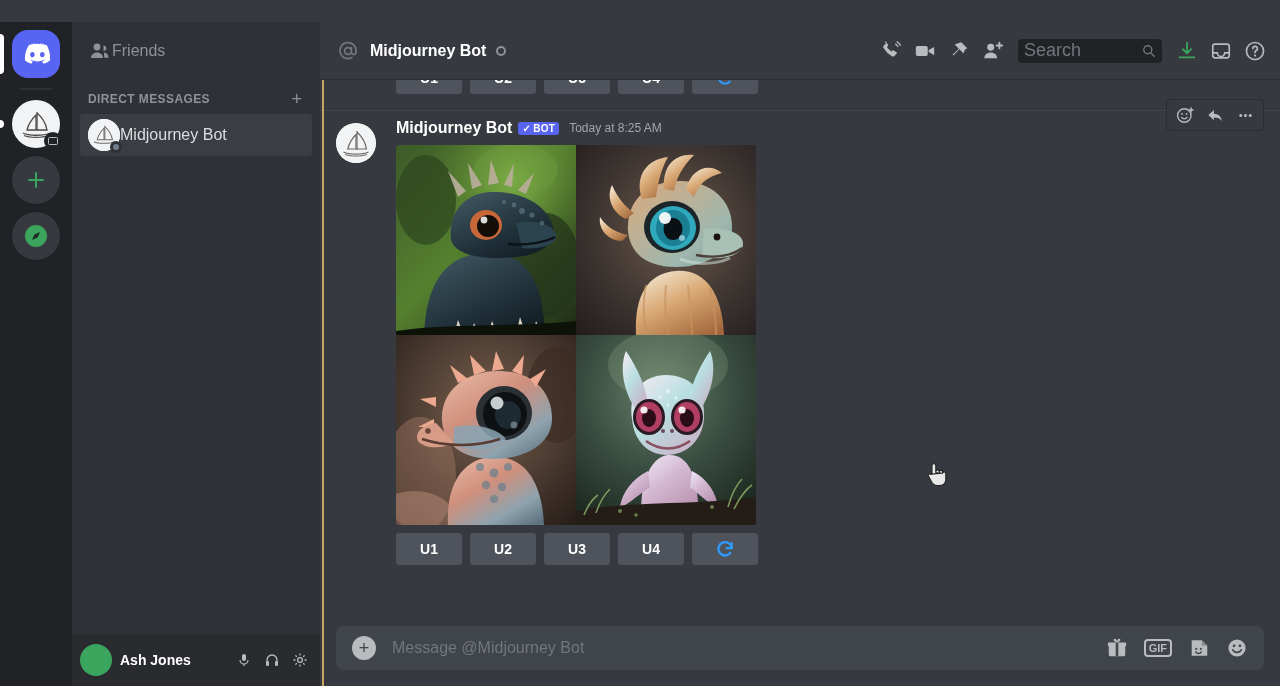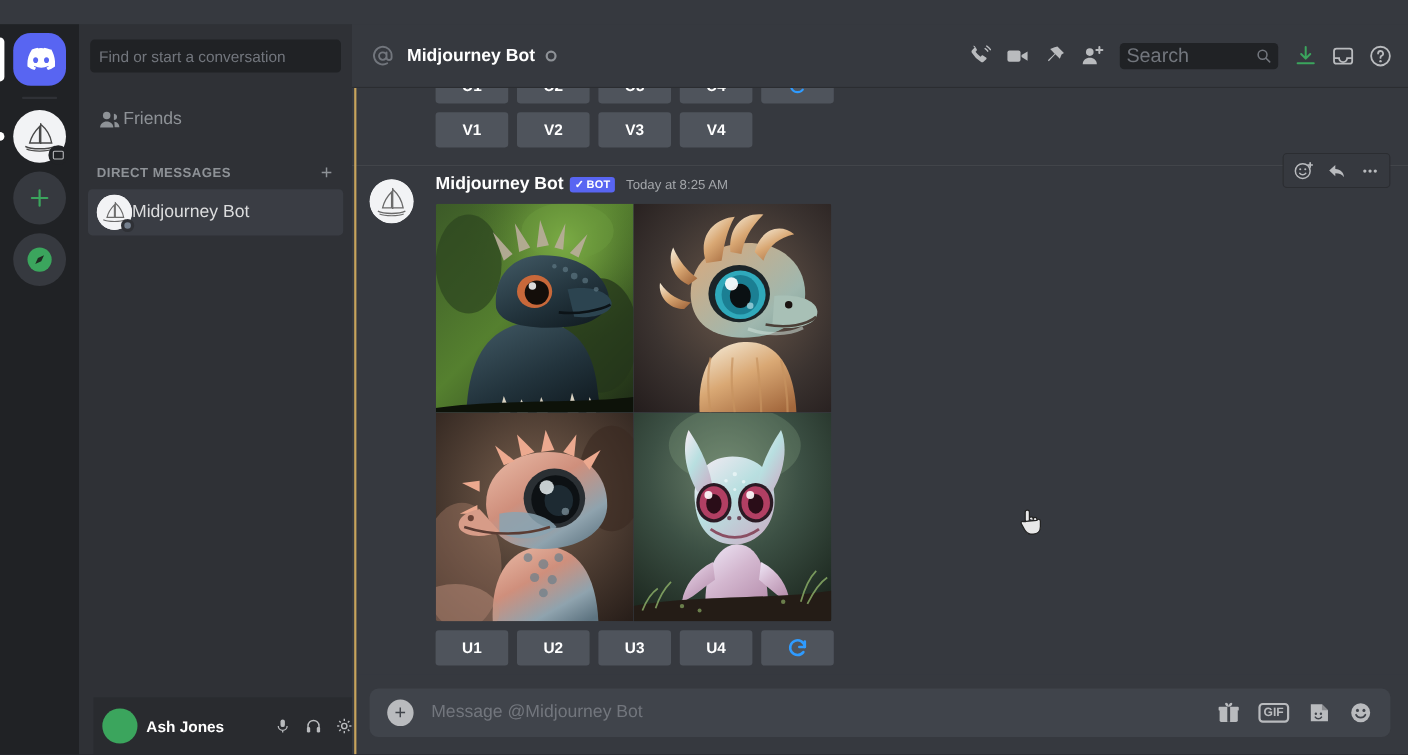--- a/index.html
+++ b/index.html
@@ -86,21 +86,21 @@
   }
   .dm-avatar .sailsvg { width: 32px; height: 32px; }
   .dm-avatar .pres {
     position: absolute; right: -2px; bottom: -2px; width: 12px; height: 12px;
     border-radius: 50%; background: #747f8d; border: 3px solid #2f3136;
   }
   .dm-name { font-size: 16px; color: #dcddde; }
 
   
   .user-panel {
-    position: absolute; left: 13px; bottom: 0; width: 248px; height: 52px;
+    position: absolute; left: 0; bottom: 0; width: 248px; height: 52px;
     background: #292b2f; display: flex; align-items: center; padding: 0 8px; gap: 8px;
   }
   .user-avatar { width: 32px; height: 32px; border-radius: 50%; background: #3ba55d; flex: 0 0 32px; }
   .user-name { color: #fff; font-size: 14px; font-weight: bold; }
   .user-icons { margin-left: auto; display: flex; gap: 4px; color: #b9bbbe; }
   .user-icons span {
     width: 24px; height: 24px; display: flex; align-items: center; justify-content: center;
     font-size: 14px; cursor: pointer;
   }
 
@@ -252,23 +252,20 @@
         <svg width="24" height="24" viewBox="0 0 24 24">
           <circle cx="12" cy="12" r="11" fill="#3ba55d"></circle>
           <path d="M16 8 L10.5 10.5 L8 16 L13.5 13.5 Z" fill="#1f2a22"></path>
         </svg>
       </div>
     </div>
   </div>
 
   <div class="dm-sidebar">
 
-    <div class="dm-search-wrap">
-      <div class="dm-search">Find or start a conversation</div>
-    </div>
 
     <div class="dm-nav">
       <div class="dm-row">
         <span>
           <svg width="24" height="24" viewBox="0 0 24 24">
             <circle cx="9" cy="8" r="3.4" fill="#8e9297"></circle>
             <path d="M3 19c0-3.4 2.7-5.6 6-5.6s6 2.2 6 5.6z" fill="#8e9297"></path>
             <path d="M15.5 6.5c1.6 0 2.9 1.2 2.9 2.8s-1.3 2.8-2.9 2.8" fill="#8e9297"></path>
             <path d="M16 13.6c2.6.3 4.5 2.3 4.5 5.1h-4.3z" fill="#8e9297"></path>
           </svg>
@@ -399,26 +396,20 @@
           <button class="mj-btn">U1</button>
           <button class="mj-btn">U2</button>
           <button class="mj-btn">U3</button>
           <button class="mj-btn">U4</button>
           <button class="mj-btn reroll">
             <svg width="18" height="18" viewBox="0 0 24 24">
                 <path d="M20 11a8 8 0 1 0-1.6 5.6" fill="none" stroke="#2f9bff" stroke-width="2.6" stroke-linecap="round"></path>
                 <path d="M20 5v6h-6" fill="none" stroke="#2f9bff" stroke-width="2.6" stroke-linecap="round" stroke-linejoin="round"></path>
               </svg>
           </button>
-        </div>
-        <div class="btn-row">
-          <button class="mj-btn">V1</button>
-          <button class="mj-btn">V2</button>
-          <button class="mj-btn">V3</button>
-          <button class="mj-btn">V4</button>
         </div>
       </div>
 
       <div class="msg-divider"></div>
 
       <div class="message">
 
         <div class="hover-tools">
           <span class="ht">
             <svg width="19" height="19" viewBox="0 0 24 24">

